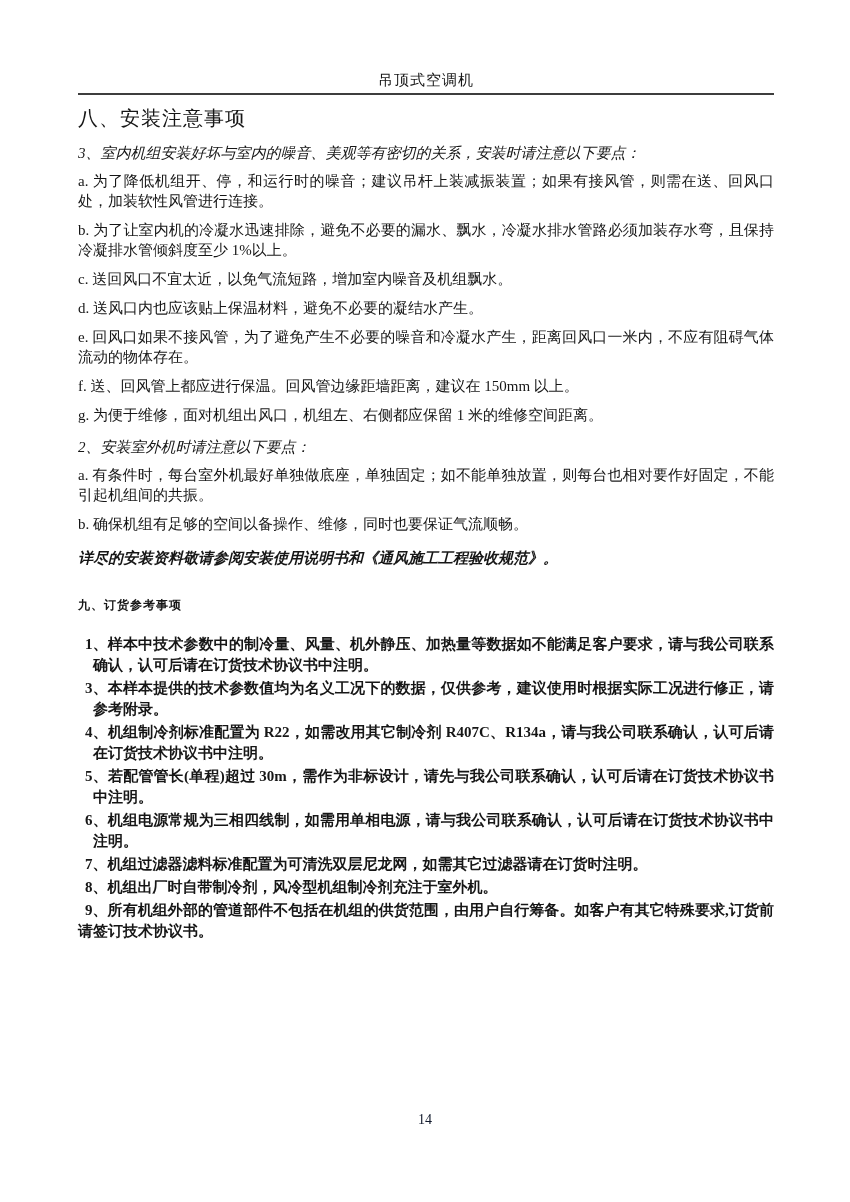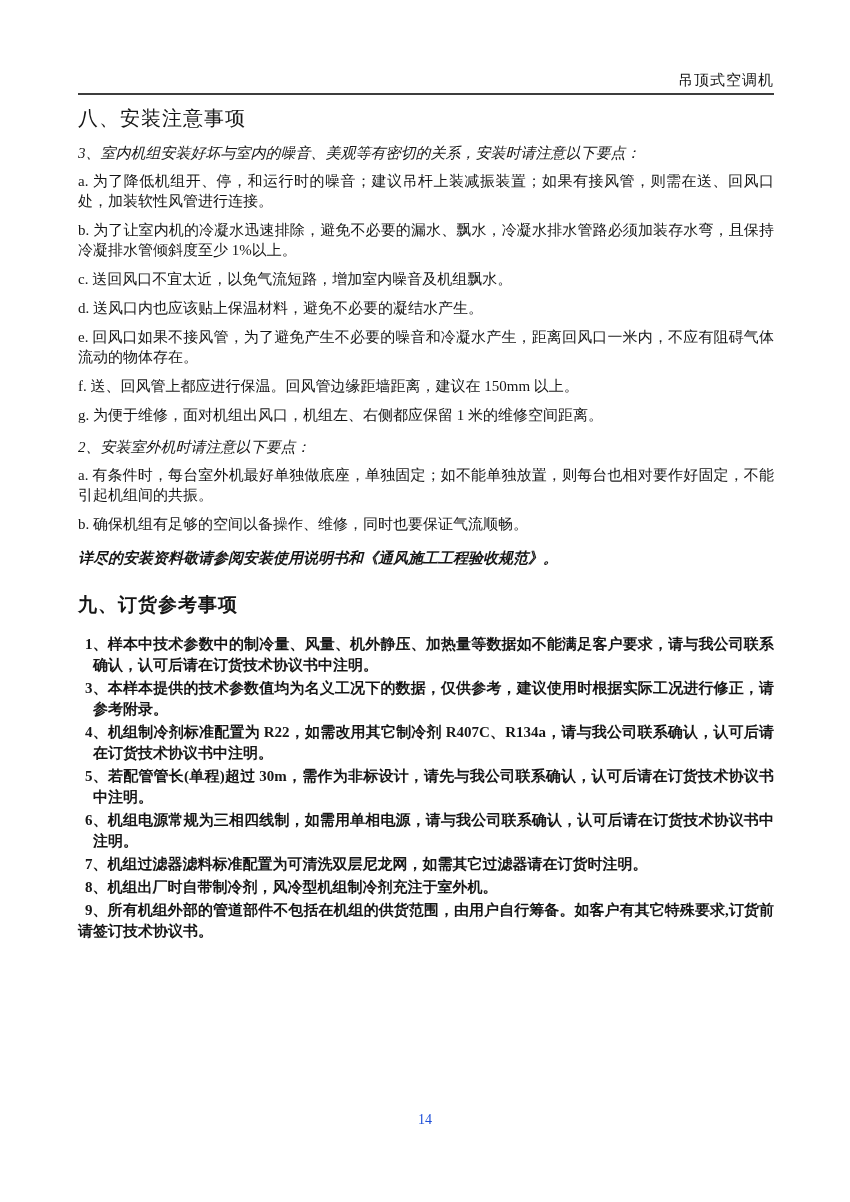--- a/index.html
+++ b/index.html
@@ -7,40 +7,40 @@
     position:relative;
     width:850px;height:1202px;
     background:#ffffff;
     color:#161616;
     font-family:"Liberation Serif","DejaVu Serif",serif;
     overflow:hidden;
   }
   .content{position:absolute;left:78px;top:0;width:696px;}
   .header-title{
     padding-top:70px;
-    text-align:right;
+    text-align:center;
     font-size:15px;
     line-height:20px;
     letter-spacing:1px;
   }
   .header-rule{
     height:0;
     border-bottom:2px solid #3d3d3d;
     margin-top:3px;
   }
   h1.sec8{
     font-family:"Liberation Sans","DejaVu Sans",sans-serif;
     font-size:20px;line-height:26px;
     font-weight:normal;
     letter-spacing:1px;
     margin:10px 0 0;
   }
   h2.sec9{
     font-family:"Liberation Sans","DejaVu Sans",sans-serif;
-    font-size:19px;line-height:22px;
+    font-size:12px;line-height:22px;
     font-weight:bold;
     letter-spacing:1px;
     margin:26px 0 0;
   }
   p{font-size:15px;line-height:20px;}
   p.intro{
     font-style:italic;
     margin:12px 0 8px;
   }
   p.body{
@@ -62,21 +62,21 @@
   }
   .olist p.no-hang{
     padding-left:0;
     text-indent:7px;
   }
   .page-number{
     position:absolute;
     left:0;right:0;top:1112px;
     text-align:center;
     font-size:14px;
-    color:#1d4ed8;
+    color:#0f172a;
   }
 </style>
 </head>
 <body>
 
 <div class="page">
   <div class="content">
 
     <div class="header">
       <div class="header-title">吊顶式空调机</div>

